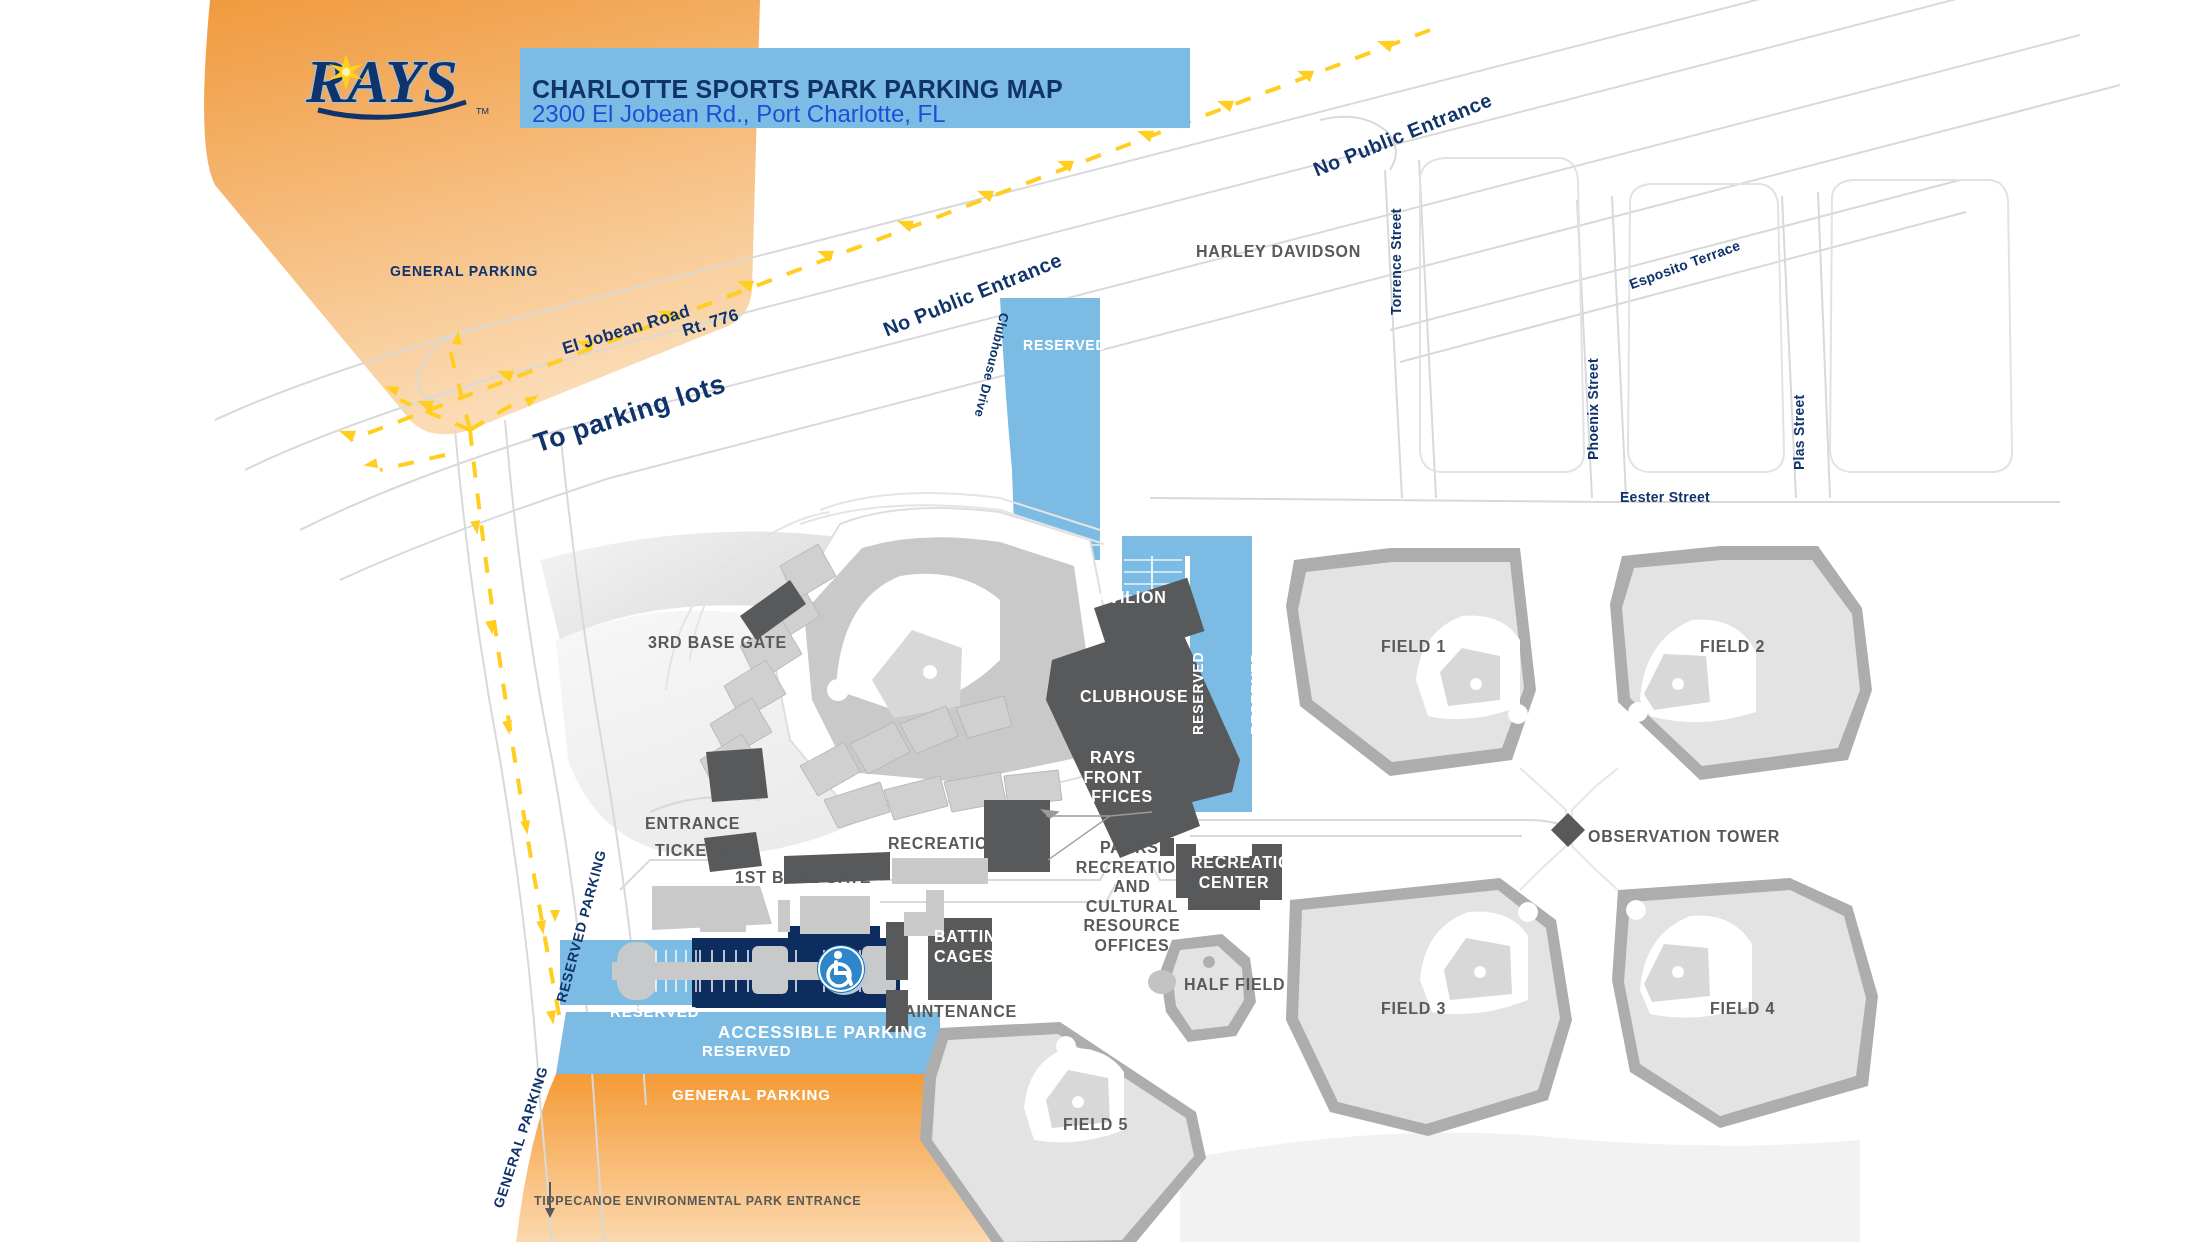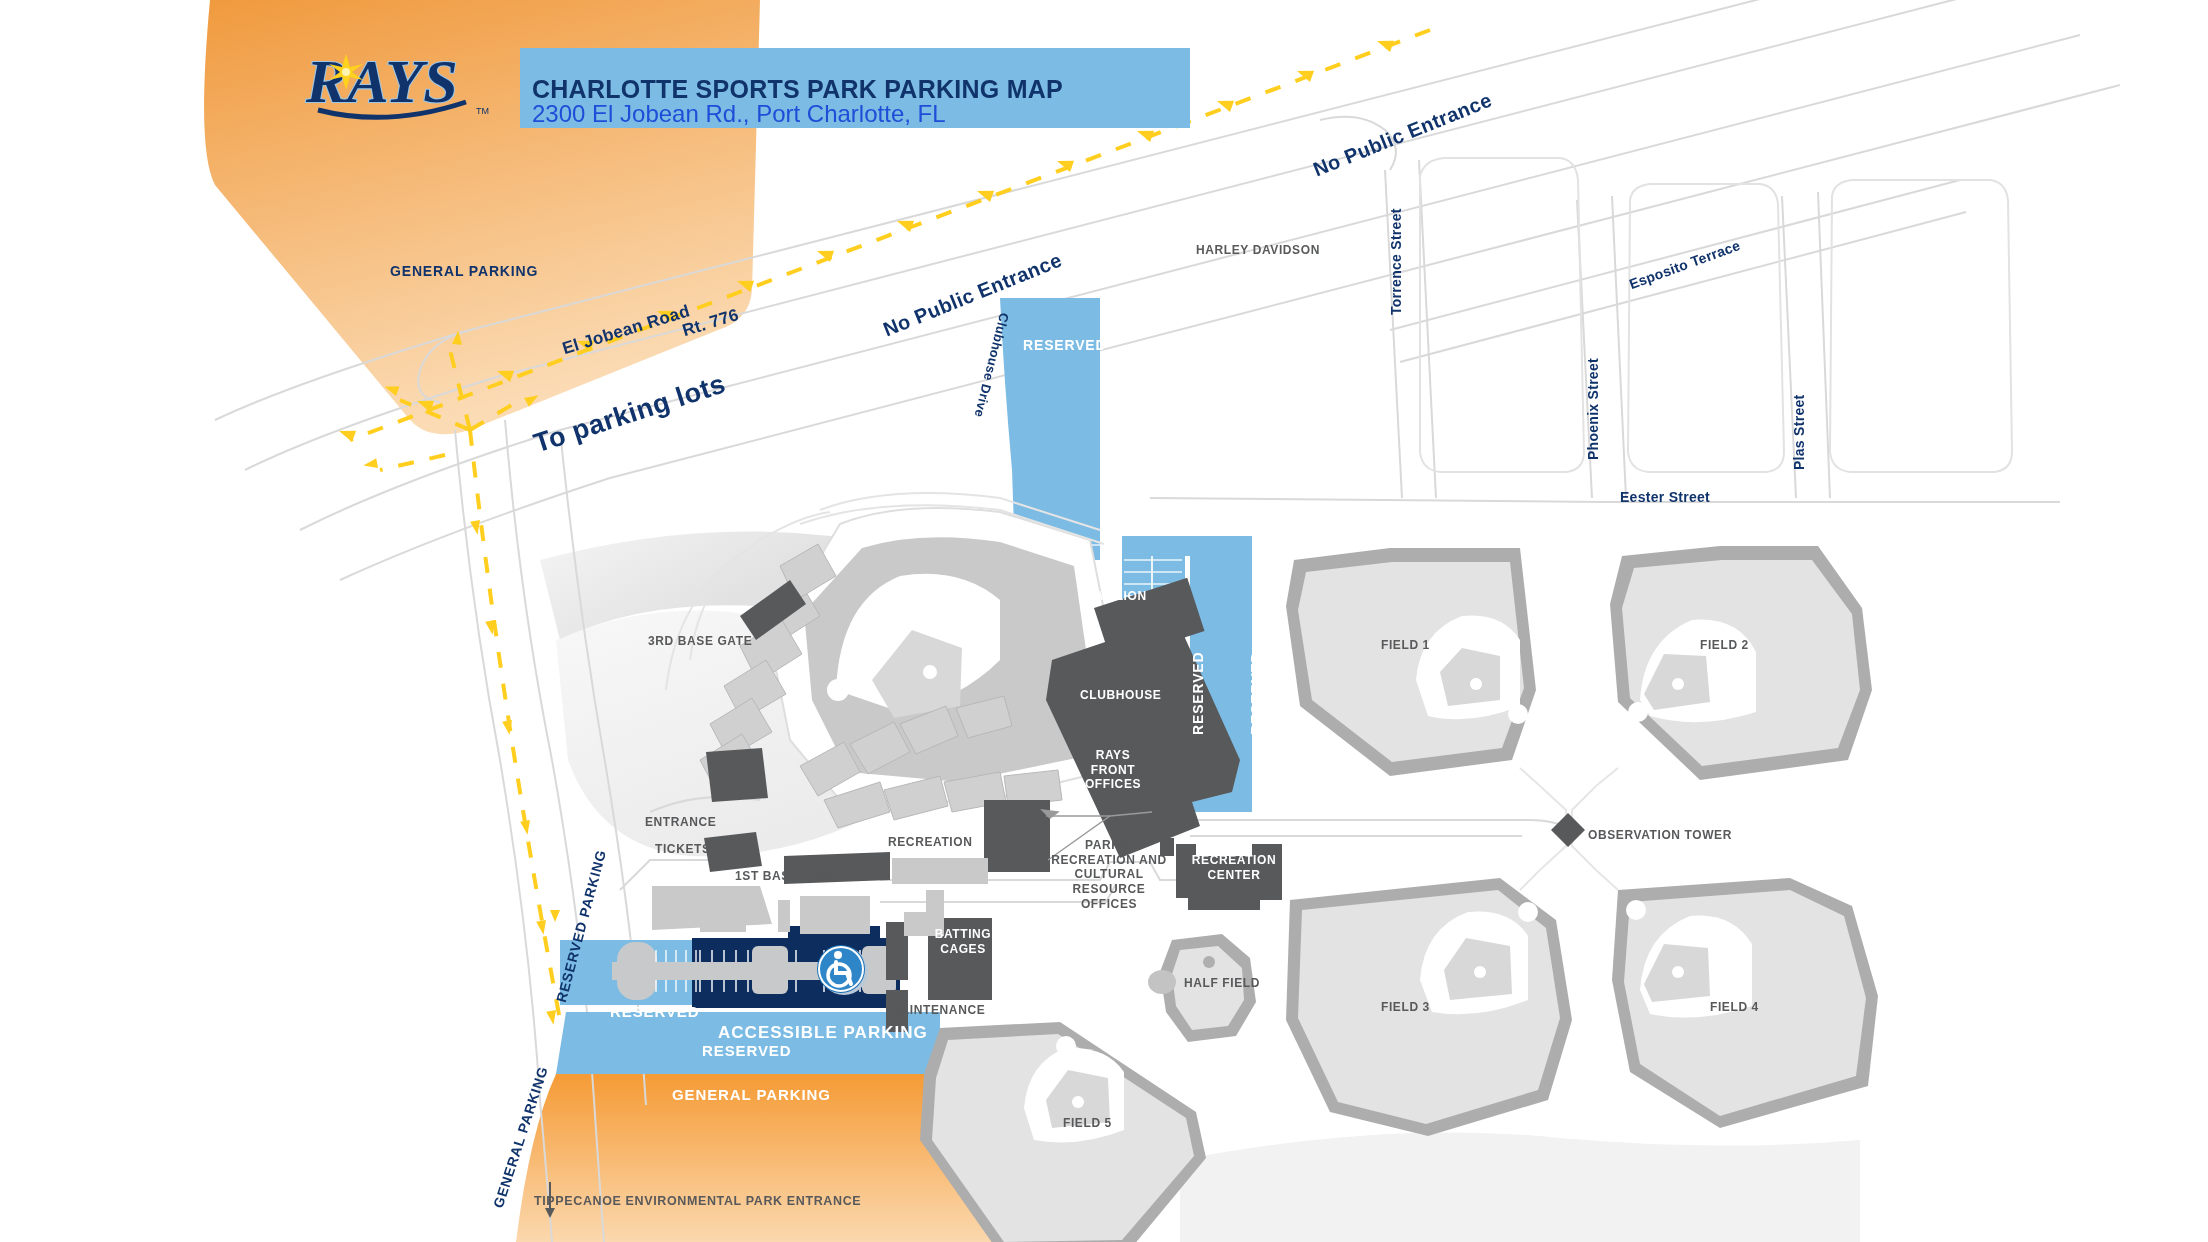--- a/index.html
+++ b/index.html
@@ -37,21 +37,21 @@
   .rd-npe1{left:880px;top:320px;font-size:20px;transform:rotate(-22deg);transform-origin:0 0;}
   .rd-npe2{left:1310px;top:160px;font-size:20px;transform:rotate(-22deg);transform-origin:0 0;}
   .rd-clubhouse{left:1012px;top:315px;font-size:13px;transform:rotate(104deg);transform-origin:0 0;}
   .rd-torrence{left:1388px;top:315px;font-size:14px;transform:rotate(-90deg);transform-origin:0 0;}
   .rd-phoenix{left:1585px;top:460px;font-size:14px;transform:rotate(-90deg);transform-origin:0 0;}
   .rd-plas{left:1791px;top:470px;font-size:14px;transform:rotate(-90deg);transform-origin:0 0;}
   .rd-esposito{left:1627px;top:277px;font-size:14px;transform:rotate(-20deg);transform-origin:0 0;}
   .rd-eester{left:1620px;top:489px;font-size:14px;}
 
   
-  .fac{font-size:12px;letter-spacing:.05em;text-align:center;}
+  .fac{font-size:16px;letter-spacing:.05em;text-align:center;}
   .fac-gray{color:#58595b;}
   .fac-white{color:#ffffff;}
   .ml{text-align:center;line-height:1.22;}
 
   .f-harley{left:1196px;top:243px;}
   .f-pavilion{left:1087px;top:589px;}
   .f-clubhouse{left:1080px;top:688px;}
   .f-rays{left:1078px;top:748px;width:70px;}
   .f-3rdbase{left:648px;top:634px;}
   .f-entrance{left:645px;top:815px;}
@@ -482,21 +482,21 @@
 
   <div class="lbl fac fac-gray f-harley">HARLEY DAVIDSON</div>
   <div class="lbl fac fac-white f-pavilion">PAVILION</div>
   <div class="lbl fac fac-white f-clubhouse">CLUBHOUSE</div>
   <div class="lbl fac fac-white ml f-rays" style="white-space:normal;">RAYS FRONT OFFICES</div>
   <div class="lbl fac fac-gray f-3rdbase">3RD BASE GATE</div>
   <div class="lbl fac fac-gray f-entrance">ENTRANCE</div>
   <div class="lbl fac fac-gray f-tickets">TICKETS</div>
   <div class="lbl fac fac-gray f-1stbase">1ST BASE GATE</div>
   <div class="lbl fac fac-gray f-playground">RECREATION</div>
-  <div class="lbl fac fac-gray ml f-parks" style="white-space:normal;">PARKS, RECREATION AND CULTURAL RESOURCE OFFICES</div>
+  <div class="lbl fac fac-gray ml f-parks" style="white-space:normal;margin-left:23px;">PARKS, RECREATION AND CULTURAL RESOURCE OFFICES</div>
   <div class="lbl fac fac-white ml f-batting" style="white-space:normal;">BATTING CAGES</div>
   <div class="lbl fac fac-gray f-maint">MAINTENANCE</div>
   <div class="lbl fac fac-white ml f-rec" style="white-space:normal;">RECREATION CENTER</div>
   <div class="lbl fac fac-gray f-halffield">HALF FIELD</div>
   <div class="lbl fac fac-gray f-obs">OBSERVATION TOWER</div>
 
   <div class="lbl fac fac-gray f-field1">FIELD 1</div>
   <div class="lbl fac fac-gray f-field2">FIELD 2</div>
   <div class="lbl fac fac-gray f-field3">FIELD 3</div>
   <div class="lbl fac fac-gray f-field4">FIELD 4</div>

